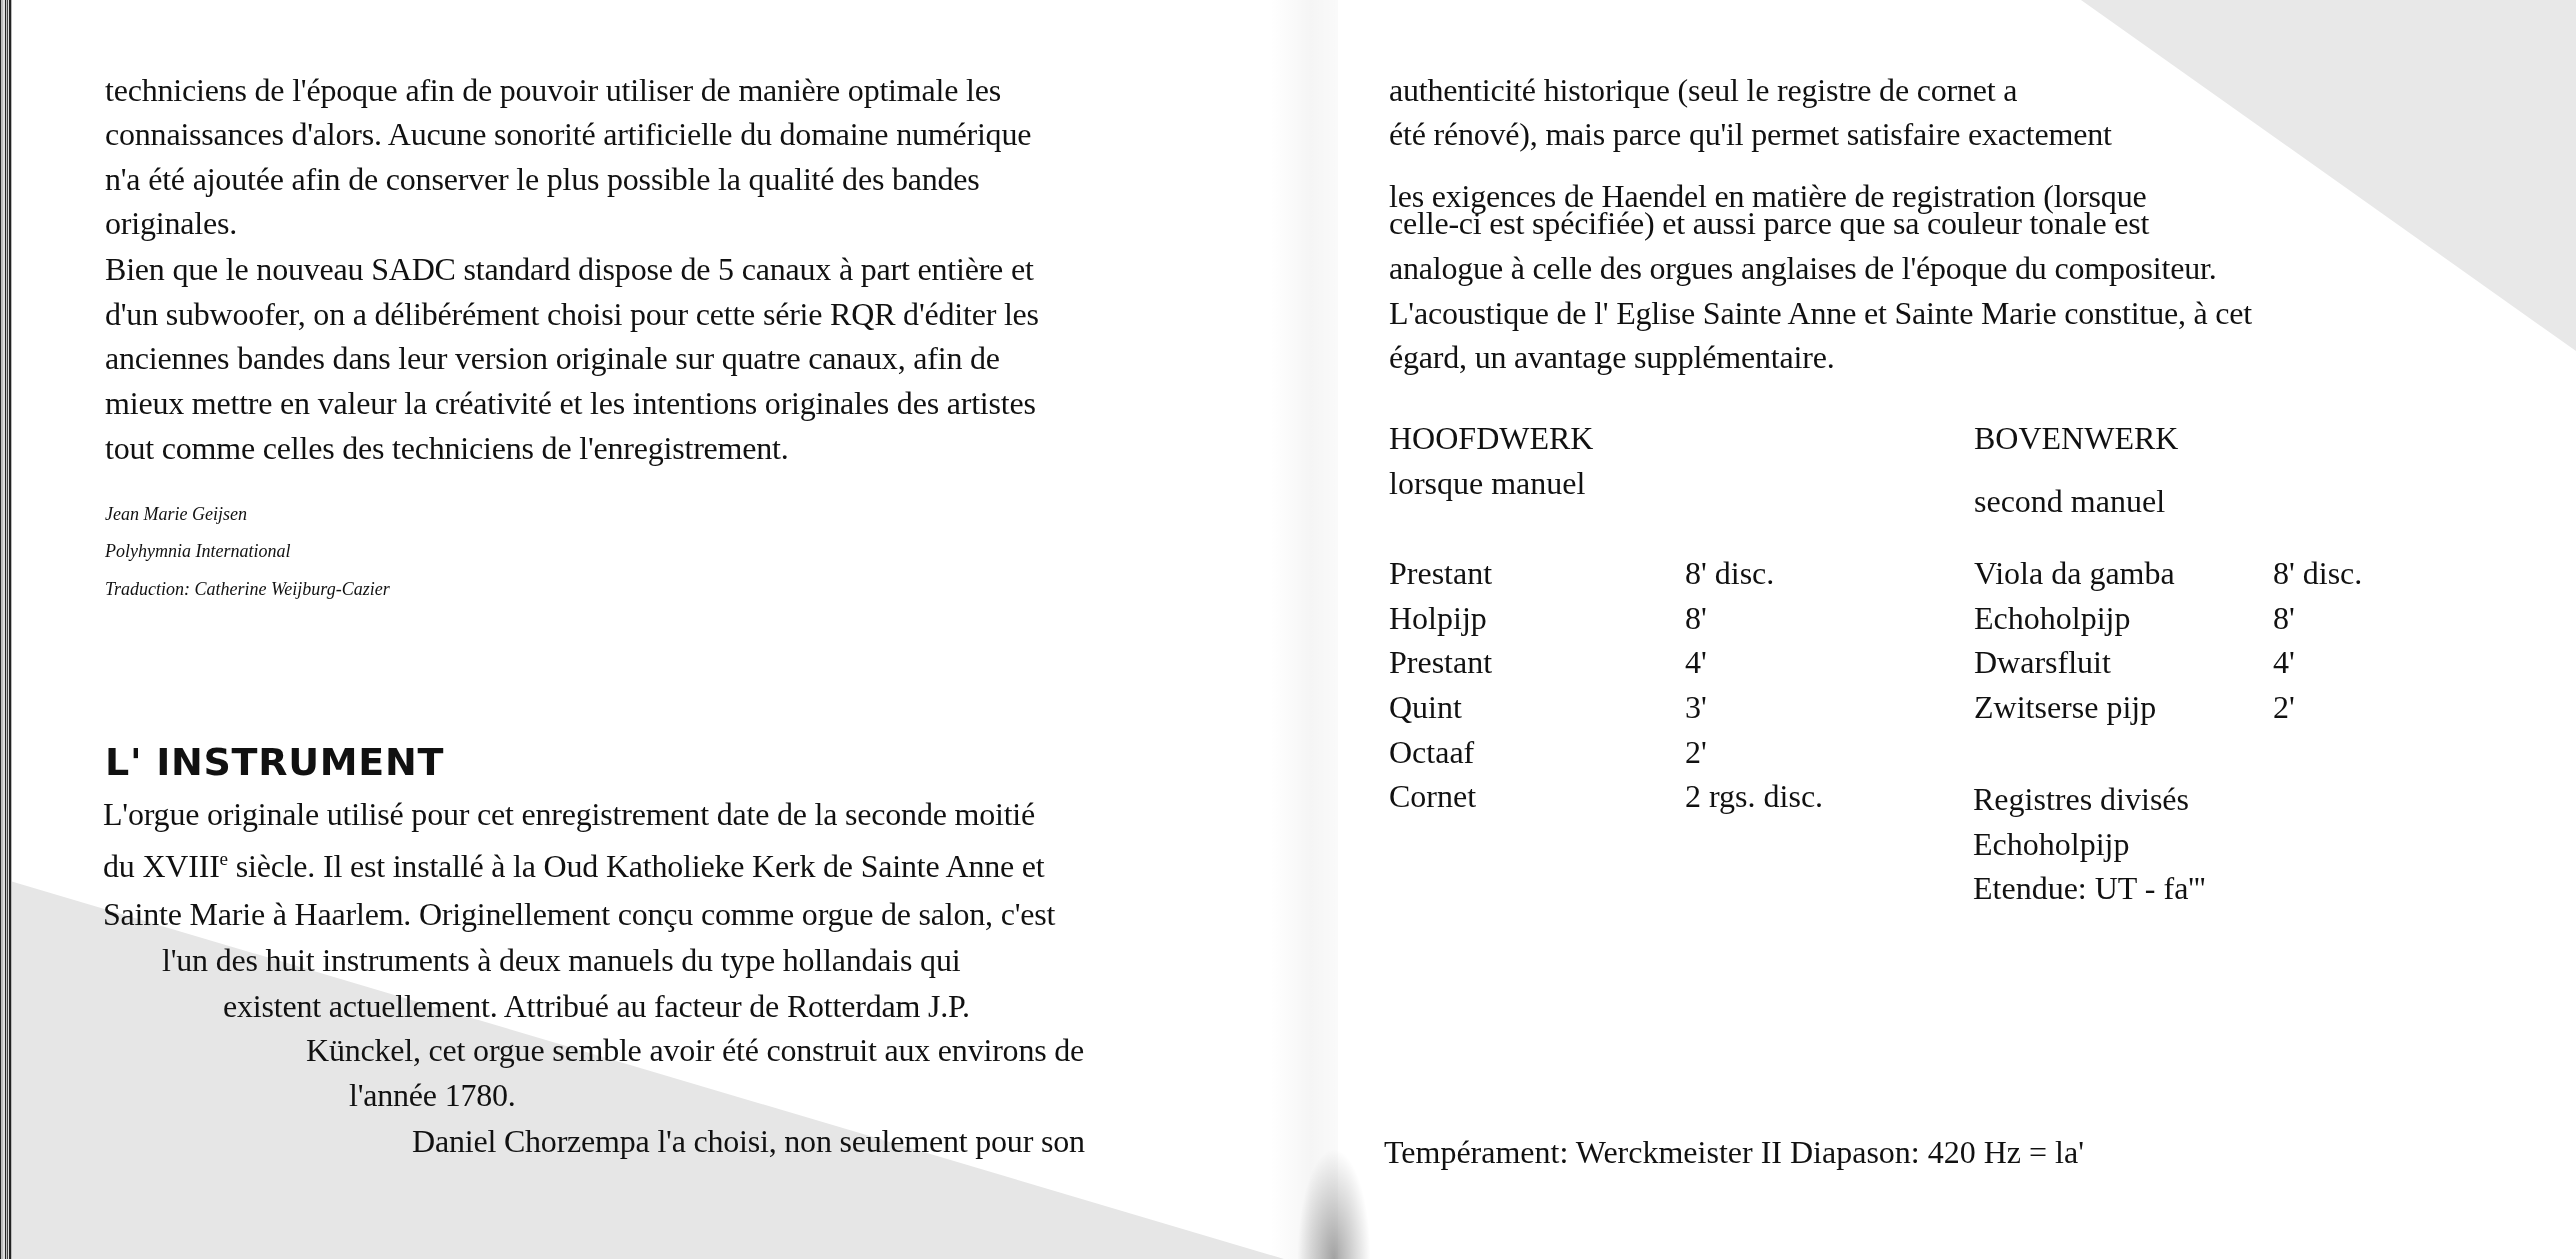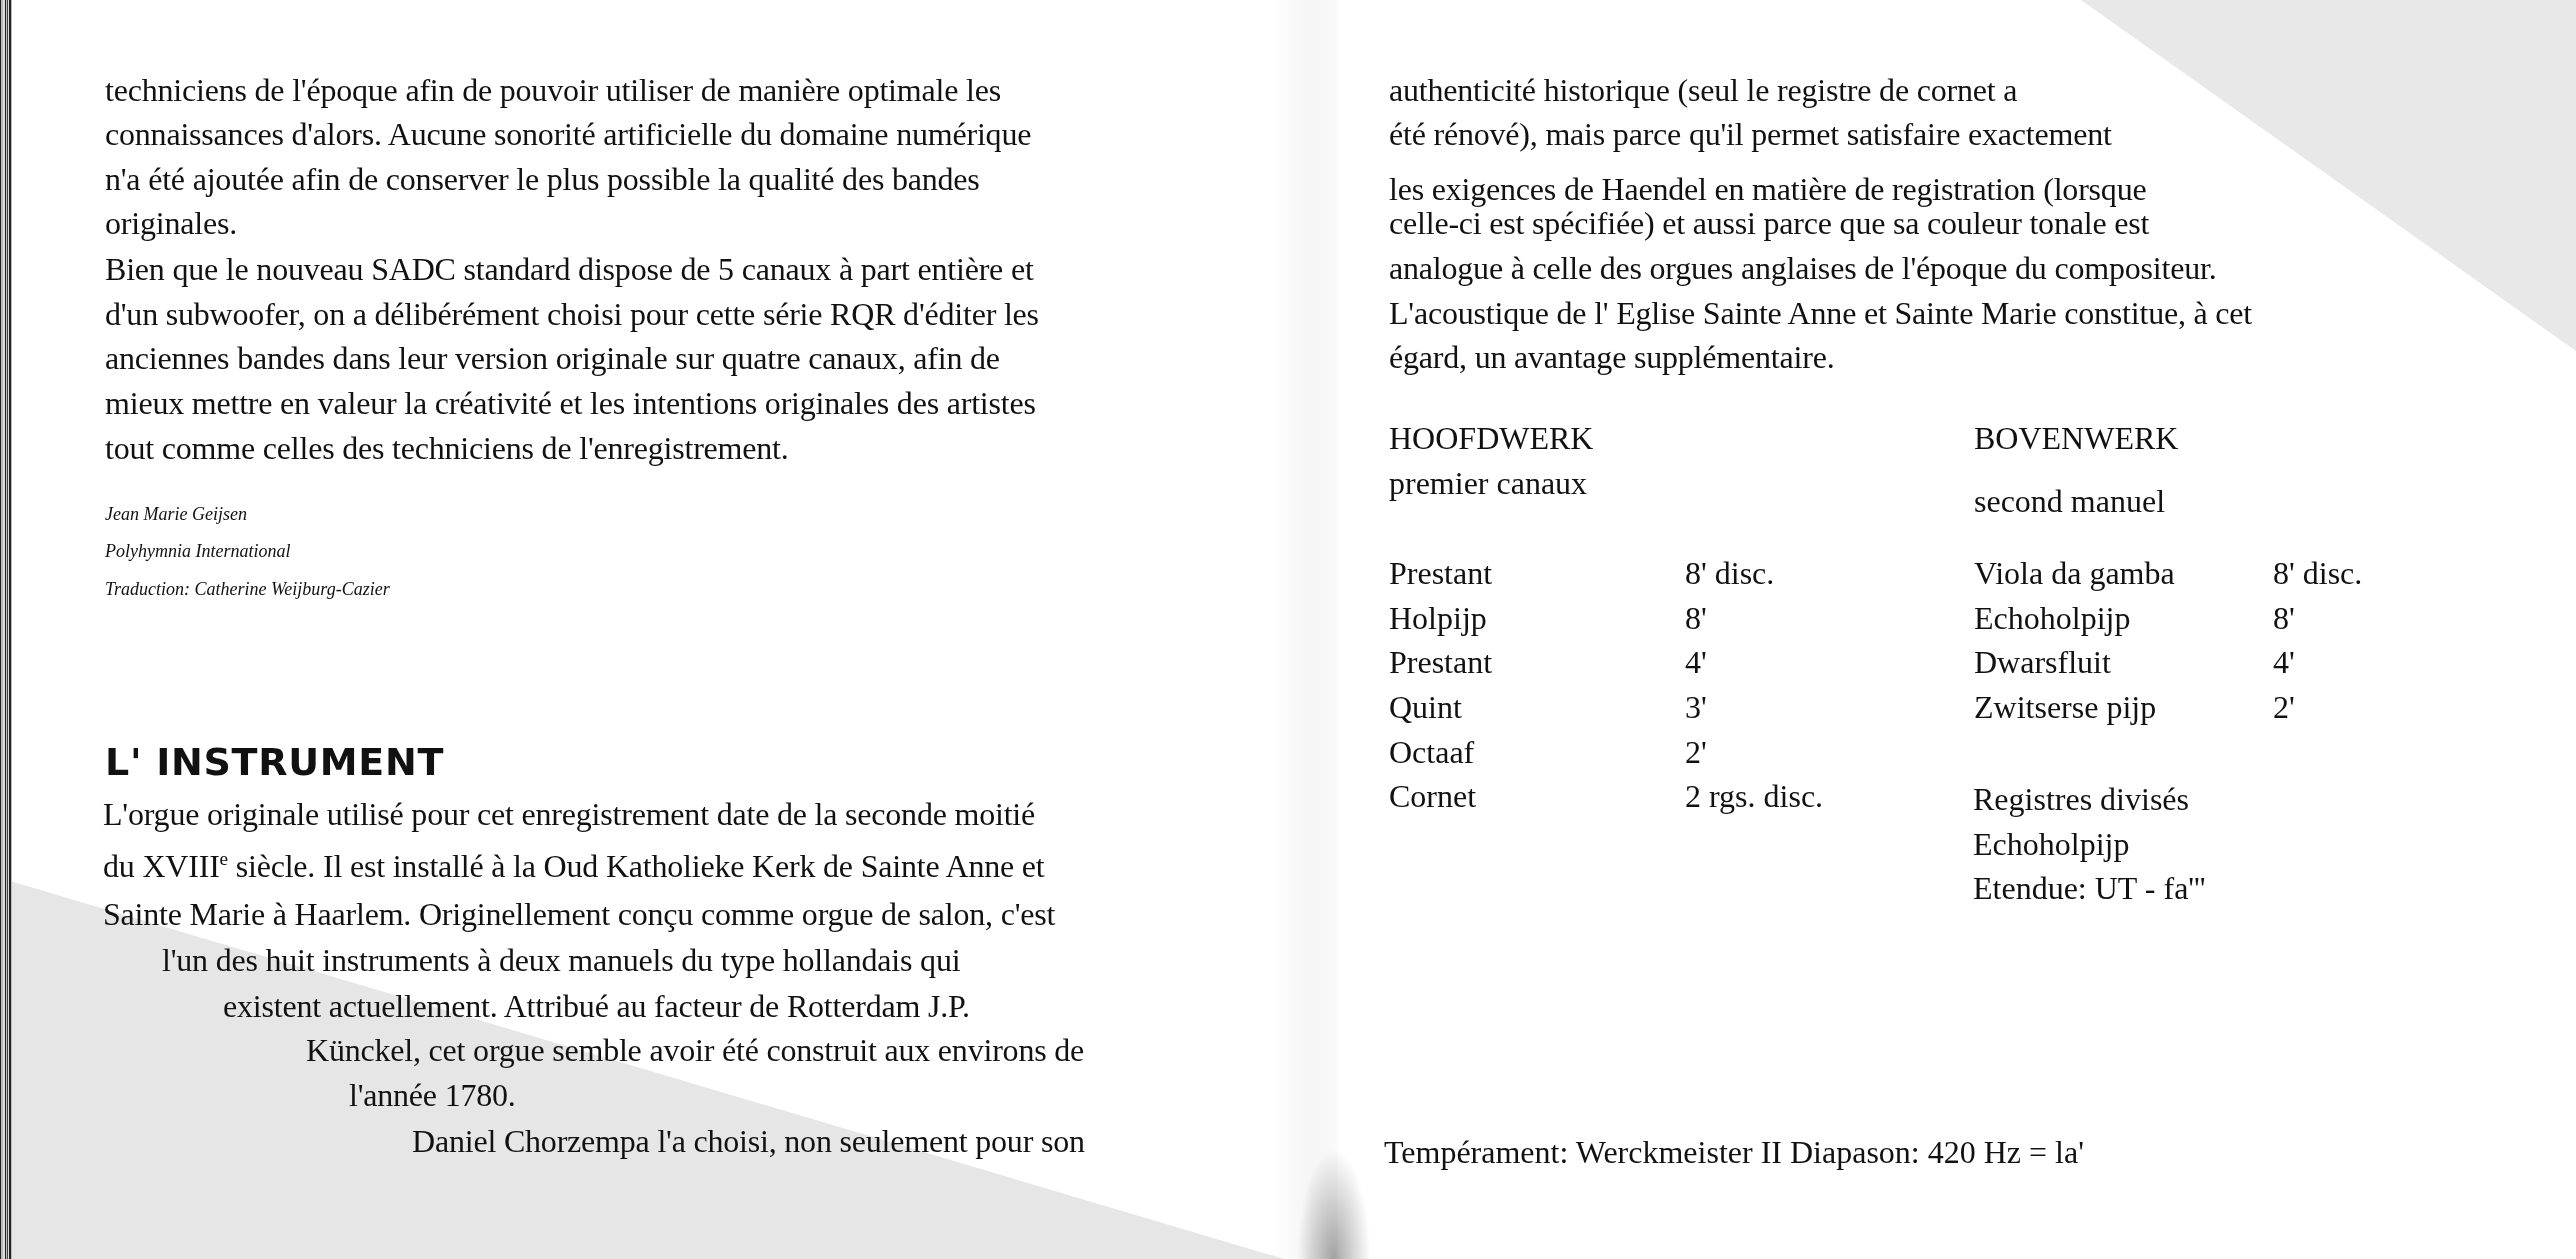--- a/index.html
+++ b/index.html
@@ -82,30 +82,30 @@
     <div class="abs body-text" style="left:288px; top:1028px;margin-left:18px;">Künckel, cet orgue semble avoir été construit aux environs de</div>
     <div class="abs body-text" style="left:349px; top:1073px;">l'année 1780.</div>
     <div class="abs body-text" style="left:412px; top:1119px;">Daniel Chorzempa l'a choisi, non seulement pour son</div>
   </div>
 </div>
 
 <div>
   <div>
     <div class="abs body-text" style="left:1389px; top:68px;">authenticité historique (seul le registre de cornet a</div>
     <div class="abs body-text" style="left:1389px; top:112px;">été rénové), mais parce qu'il permet satisfaire exactement</div>
-    <div class="abs body-text" style="left:1389px; top:167px;">les exigences de Haendel en matière de registration (lorsque</div>
+    <div class="abs body-text" style="left:1389px; top:174px;">les exigences de Haendel en matière de registration (lorsque</div>
     <div class="abs body-text" style="left:1389px; top:201px;">celle-ci est spécifiée) et aussi parce que sa couleur tonale est</div>
     <div class="abs body-text" style="left:1389px; top:246px;">analogue à celle des orgues anglaises de l'époque du compositeur.</div>
     <div class="abs body-text" style="left:1389px; top:291px;">L'acoustique de l' Eglise Sainte Anne et Sainte Marie constitue, à cet</div>
     <div class="abs body-text" style="left:1389px; top:335px;">égard, un avantage supplémentaire.</div>
   </div>
 
   <div>
     <div class="reg-col" style="left:1389px; top:416px;">HOOFDWERK</div>
-    <div class="reg-col" style="left:1389px; top:461px;">premier canaux</div>
+    <div class="reg-col" style="left:1389px; top:461px;">lorsque manuel</div>
 
     <div>
       <div class="reg-col" style="left:1389px; top:551px;">Prestant</div>
       <div class="reg-col" style="left:1685px; top:551px;">8' disc.</div>
       <div class="reg-col" style="left:1389px; top:596px;">Holpijp</div>
       <div class="reg-col" style="left:1685px; top:596px;">8'</div>
       <div class="reg-col" style="left:1389px; top:640px;">Prestant</div>
       <div class="reg-col" style="left:1685px; top:640px;">4'</div>
       <div class="reg-col" style="left:1389px; top:685px;">Quint</div>
       <div class="reg-col" style="left:1685px; top:685px;">3'</div>

